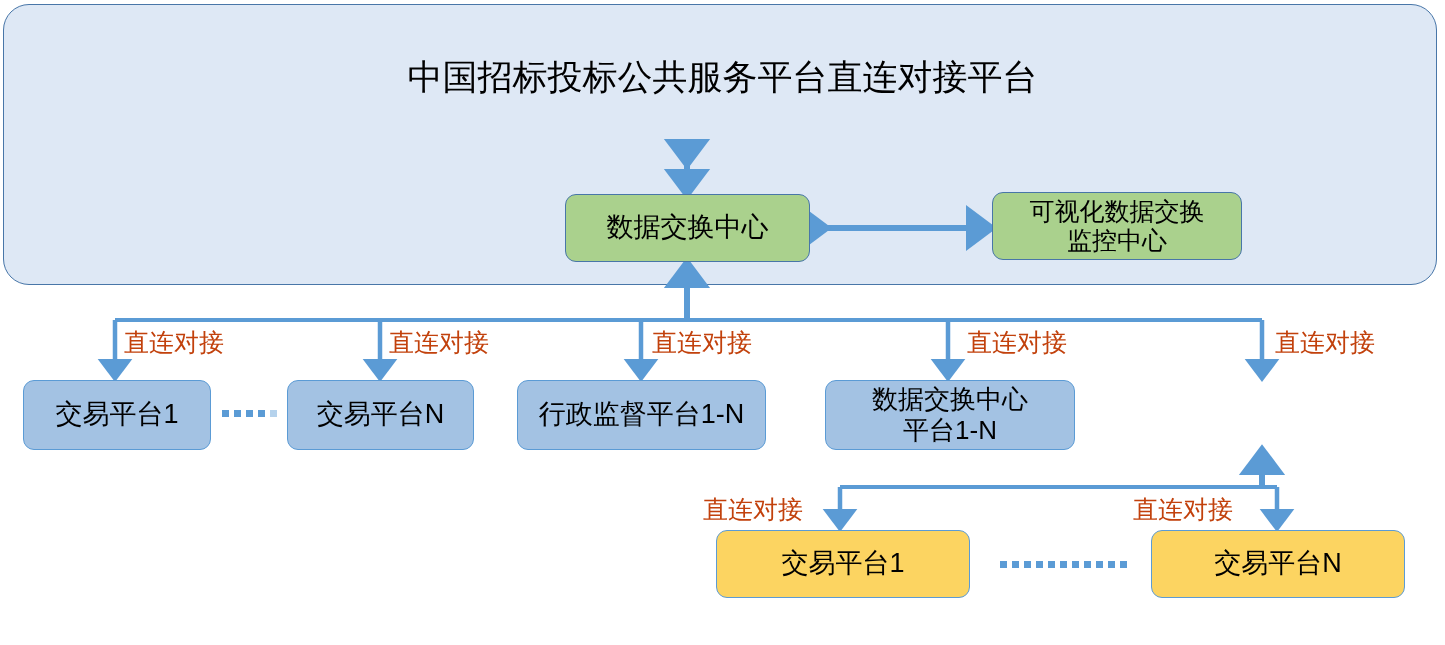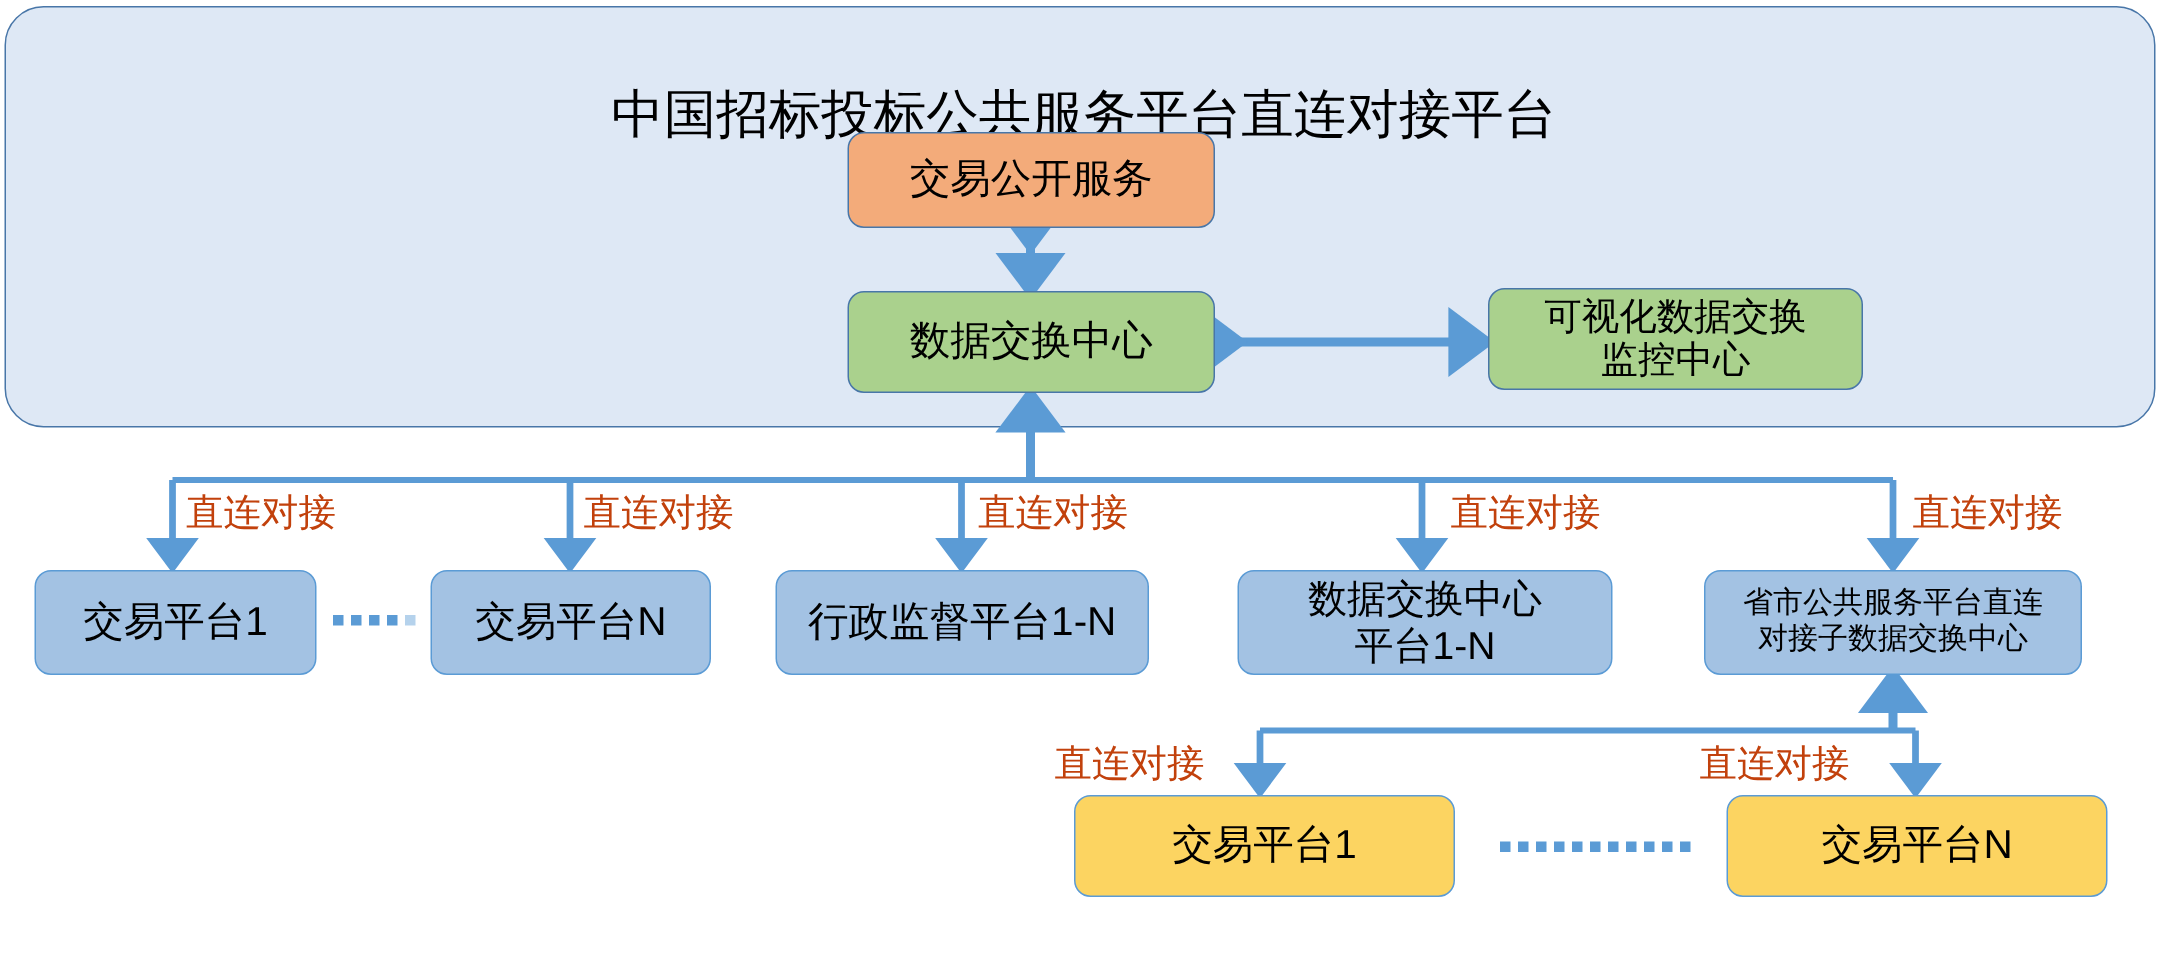--- a/index.html
+++ b/index.html
@@ -128,23 +128,20 @@
     <line x1="641" y1="320" x2="641" y2="374" stroke="#5B9BD5" stroke-width="4.5" marker-end="url(#arrHead)"></line>
     <line x1="948" y1="320" x2="948" y2="374" stroke="#5B9BD5" stroke-width="4.5" marker-end="url(#arrHead)"></line>
     <line x1="1262" y1="320" x2="1262" y2="374" stroke="#5B9BD5" stroke-width="4.5" marker-end="url(#arrHead)"></line>
 
     <line x1="840" y1="487" x2="1277" y2="487" stroke="#5B9BD5" stroke-width="4"></line>
     <line x1="840" y1="487" x2="840" y2="524" stroke="#5B9BD5" stroke-width="4.5" marker-end="url(#arrHead)"></line>
     <line x1="1277" y1="487" x2="1277" y2="524" stroke="#5B9BD5" stroke-width="4.5" marker-end="url(#arrHead)"></line>
     <line x1="1262" y1="487" x2="1262" y2="455" stroke="#5B9BD5" stroke-width="6" marker-end="url(#arrHead)"></line>
   </svg>
 
-  <div class="node orange" style="left:565px; top:88px; width:245px; height:64px; font-size:27px;">
-    <span>交易公开服务</span>
-  </div>
 
   <div class="node green" style="left:565px; top:194px; width:245px; height:68px; font-size:27px;">
     <span>数据交换中心</span>
   </div>
 
   <div class="node green" style="left:992px; top:192px; width:250px; height:68px; font-size:25px;">
     <div>
       <div>可视化数据交换</div>
       <div>监控中心</div>
     </div>
@@ -176,26 +173,20 @@
     <span>行政监督平台1-N</span>
   </div>
 
   <div class="node blue" style="left:825px; top:380px; width:250px; height:70px; font-size:26px;">
     <div>
       <div>数据交换中心</div>
       <div>平台1-N</div>
     </div>
   </div>
 
-  <div class="node blue" style="left:1136px; top:380px; width:252px; height:70px; font-size:20px;">
-    <div>
-      <div>省市公共服务平台直连</div>
-      <div>对接子数据交换中心</div>
-    </div>
-  </div>
 
   <div class="edge-label" style="left:703px; top:494px;">直连对接</div>
   <div class="edge-label" style="left:1133px; top:494px;">直连对接</div>
 
   <div class="node yellow" style="left:716px; top:530px; width:254px; height:68px; font-size:27px;">
     <span>交易平台1</span>
   </div>
 
   <div class="dots" style="left:1000px; top:561px;">
     <i></i>

